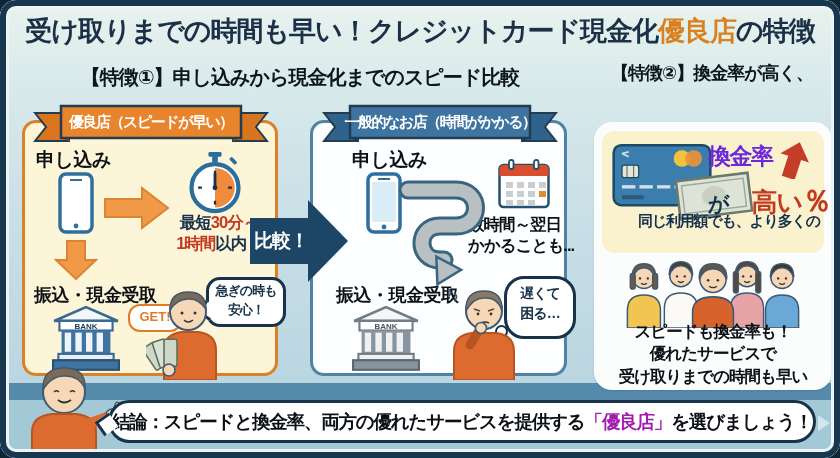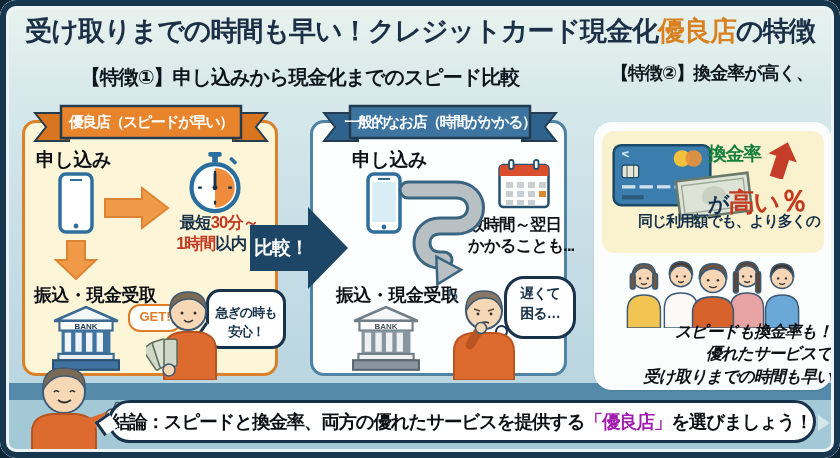--- a/index.html
+++ b/index.html
@@ -30,50 +30,50 @@
 
   .jp-label{position:absolute;z-index:9;font-weight:bold;color:#0d1116;font-size:19px;letter-spacing:-0.5px;white-space:nowrap;}
 
   .time-text{position:absolute;left:163px;top:212px;width:112px;z-index:9;font-size:16.5px;font-weight:bold;
     letter-spacing:-1px;line-height:1.25;text-align:center;white-space:nowrap;}
   .navy{color:#17324a;} .red{color:#c23a20;}
 
   .delay-text{position:absolute;left:468px;top:214px;width:116px;z-index:9;font-size:16.5px;font-weight:bold;
     color:#0d1116;letter-spacing:-1px;line-height:1.25;white-space:nowrap;}
 
-  .compare{position:absolute;left:250px;top:206px;width:100px;height:84px;z-index:12;}
+  .compare{position:absolute;left:250px;top:199px;width:100px;height:84px;z-index:12;}
   .compare-label{position:absolute;left:2px;top:29px;width:58px;text-align:center;color:#fff;
     font-size:19px;font-weight:bold;letter-spacing:-1px;white-space:nowrap;}
 
   .bubble{position:absolute;background:#fff;border:3px solid #17324a;z-index:14;text-align:center;
     font-weight:bold;color:#17324a;}
-  .bubble-rush{left:206px;top:289px;width:74px;height:42px;border-radius:14px;font-size:13px;line-height:1.45;padding-top:12px;letter-spacing:-1px;}
+  .bubble-rush{left:206px;top:277px;width:74px;height:42px;border-radius:14px;font-size:13px;line-height:1.45;padding-top:2px;letter-spacing:-1px;}
   .bubble-rush::after{content:"";position:absolute;left:-9px;bottom:6px;width:12px;height:12px;background:#fff;
     border-left:3px solid #17324a;border-bottom:3px solid #17324a;transform:rotate(35deg);}
   .bubble-slow{left:504px;top:276px;width:66px;height:52px;border-radius:20px;font-size:14px;line-height:1.4;padding-top:5px;letter-spacing:-1px;}
   .bubble-slow::before{content:"";position:absolute;left:-12px;bottom:-2px;width:9px;height:9px;border-radius:50%;
     background:#fff;border:2.5px solid #17324a;}
   .bubble-slow::after{content:"";position:absolute;left:-20px;bottom:-12px;width:6px;height:6px;border-radius:50%;
     background:#fff;border:2.5px solid #17324a;}
   .bubble-get{left:128px;top:304px;width:50px;height:24px;border:2.5px solid #e07c28;border-radius:12px;
     color:#e07c28;font-size:13px;line-height:22px;z-index:14;letter-spacing:0;}
 
   .right-box{position:absolute;left:594px;top:122px;width:238px;height:268px;background:#fbfdfd;border-radius:18px;z-index:5;
     box-shadow:0 1px 2px rgba(30,60,80,.15);}
   .cream-box{position:absolute;left:8px;top:9px;width:222px;height:122px;background:#faf2cf;border-radius:12px;}
   .rate-row{position:absolute;left:106px;top:10px;width:116px;z-index:3;}
-  .rate-word{font-size:19px;font-weight:bold;color:#15803d;letter-spacing:-1.5px;vertical-align:top;}
+  .rate-word{font-size:23px;font-weight:bold;color:#6d28d9;letter-spacing:-1.5px;vertical-align:top;}
   .rate-line2{margin-top:2px;letter-spacing:-1px;white-space:nowrap;}
   .rate-ga{font-size:21px;font-weight:bold;color:#14304a;}
-  .rate-high{font-size:26px;font-weight:bold;color:#c23a20;}
+  .rate-high{font-size:26px;font-weight:bold;color:#c23a20;margin-left:23px;}
   .rate-pct{font-size:30px;font-weight:bold;color:#c23a20;}
   .caption{position:absolute;left:16px;top:80px;width:222px;text-align:center;font-size:15px;font-weight:bold;
     color:#14304a;letter-spacing:-1.2px;line-height:1.3;white-space:nowrap;}
-  .rb-bottom-text{position:absolute;left:0;top:198px;width:238px;text-align:right;font-size:16.5px;font-weight:bold;
-    color:#0d1116;letter-spacing:-1px;line-height:1.35;white-space:nowrap;font-style:italic;}
+  .rb-bottom-text{position:absolute;left:0;top:198px;width:238px;text-align:center;font-size:16.5px;font-weight:bold;
+    color:#0d1116;letter-spacing:-1px;line-height:1.35;white-space:nowrap;}
 
   .conclusion{position:absolute;left:108px;top:400px;width:708px;height:43px;background:#fff;border:3.5px solid #17324a;
     border-radius:22px;z-index:30;display:flex;align-items:center;justify-content:center;box-sizing:border-box;}
   .conclusion-text{font-size:18.5px;font-weight:bold;color:#0d1116;letter-spacing:-1.2px;white-space:nowrap;}
   .conclusion .hl{color:#a21caf;}
   .conclusion::before{content:"";position:absolute;left:-13px;top:13px;width:14px;height:14px;background:#fff;
     border-left:3.5px solid #17324a;border-bottom:3.5px solid #17324a;transform:rotate(55deg);}
   .conclusion-arrow{position:absolute;right:-17px;top:12px;width:0;height:0;z-index:29;
     border-top:8px solid transparent;border-bottom:8px solid transparent;border-left:12px solid #d3e6ec;}
 

